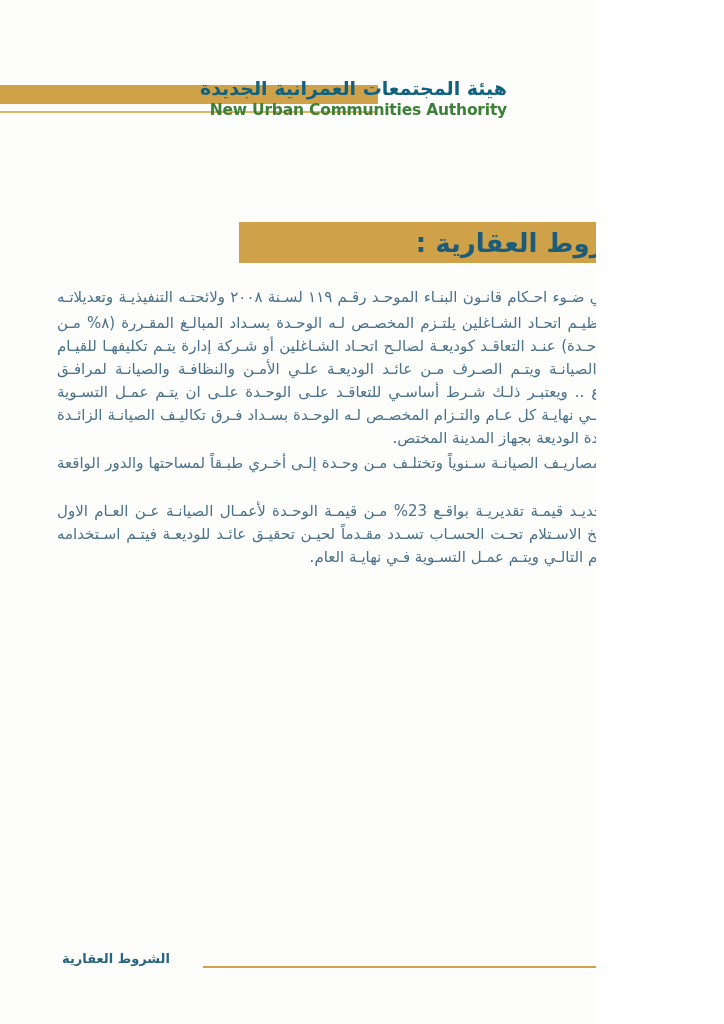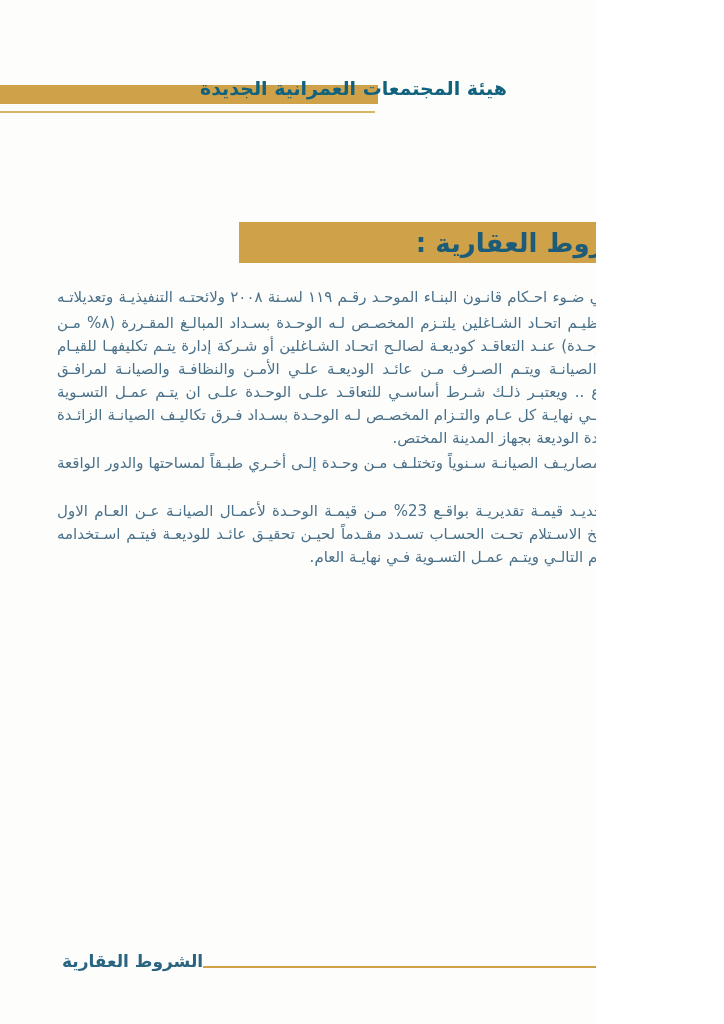--- a/index.html
+++ b/index.html
@@ -60,21 +60,21 @@
     color:#2e6880;
     padding:0 6px 3px 6px;
     margin-inline-end:10px;
     border-bottom:5px solid var(--gold-bright,#e0a93e);
     line-height:15px;
   }
   
   .footer-label{
     position:absolute;left:62px;top:951px;
     color:var(--teal-footer,#2a6580);
-    font-size:17px;font-weight:bold;direction:rtl;
+    font-size:13px;font-weight:bold;direction:rtl;
   }
   .footer-rule{
     position:absolute;left:203px;top:966px;width:448px;height:2px;
     background:var(--gold,#c9a54d);
   }
   .page-badge{
     position:absolute;left:649px;top:957px;width:30px;height:26px;
     background:var(--box-teal,#265a6e);
     color:var(--gold-bright,#d8ab4d);
     font-size:16px;font-weight:bold;
@@ -84,20 +84,21 @@
 </head>
 <body>
 
 <div class="page">
 
   <div>
     <div class="hdr-gold-bar"></div>
     <div class="hdr-gold-line"></div>
     <div class="org-names">
       <div class="org-ar">هيئة المجتمعات العمرانية الجديدة</div>
+      <div class="org-en">New Urban Communities Authority</div>
     </div>
     <div class="logo">
       <svg viewBox="0 0 72 86" width="72" height="86" aria-hidden="true">
         <defs>
           <linearGradient id="goldGrad" x1="0" y1="0" x2="1" y2="1">
             <stop offset="0" stop-color="#e8c468"></stop>
             <stop offset="0.5" stop-color="#d2a53c"></stop>
             <stop offset="1" stop-color="#b9882a"></stop>
           </linearGradient>
         </defs>

